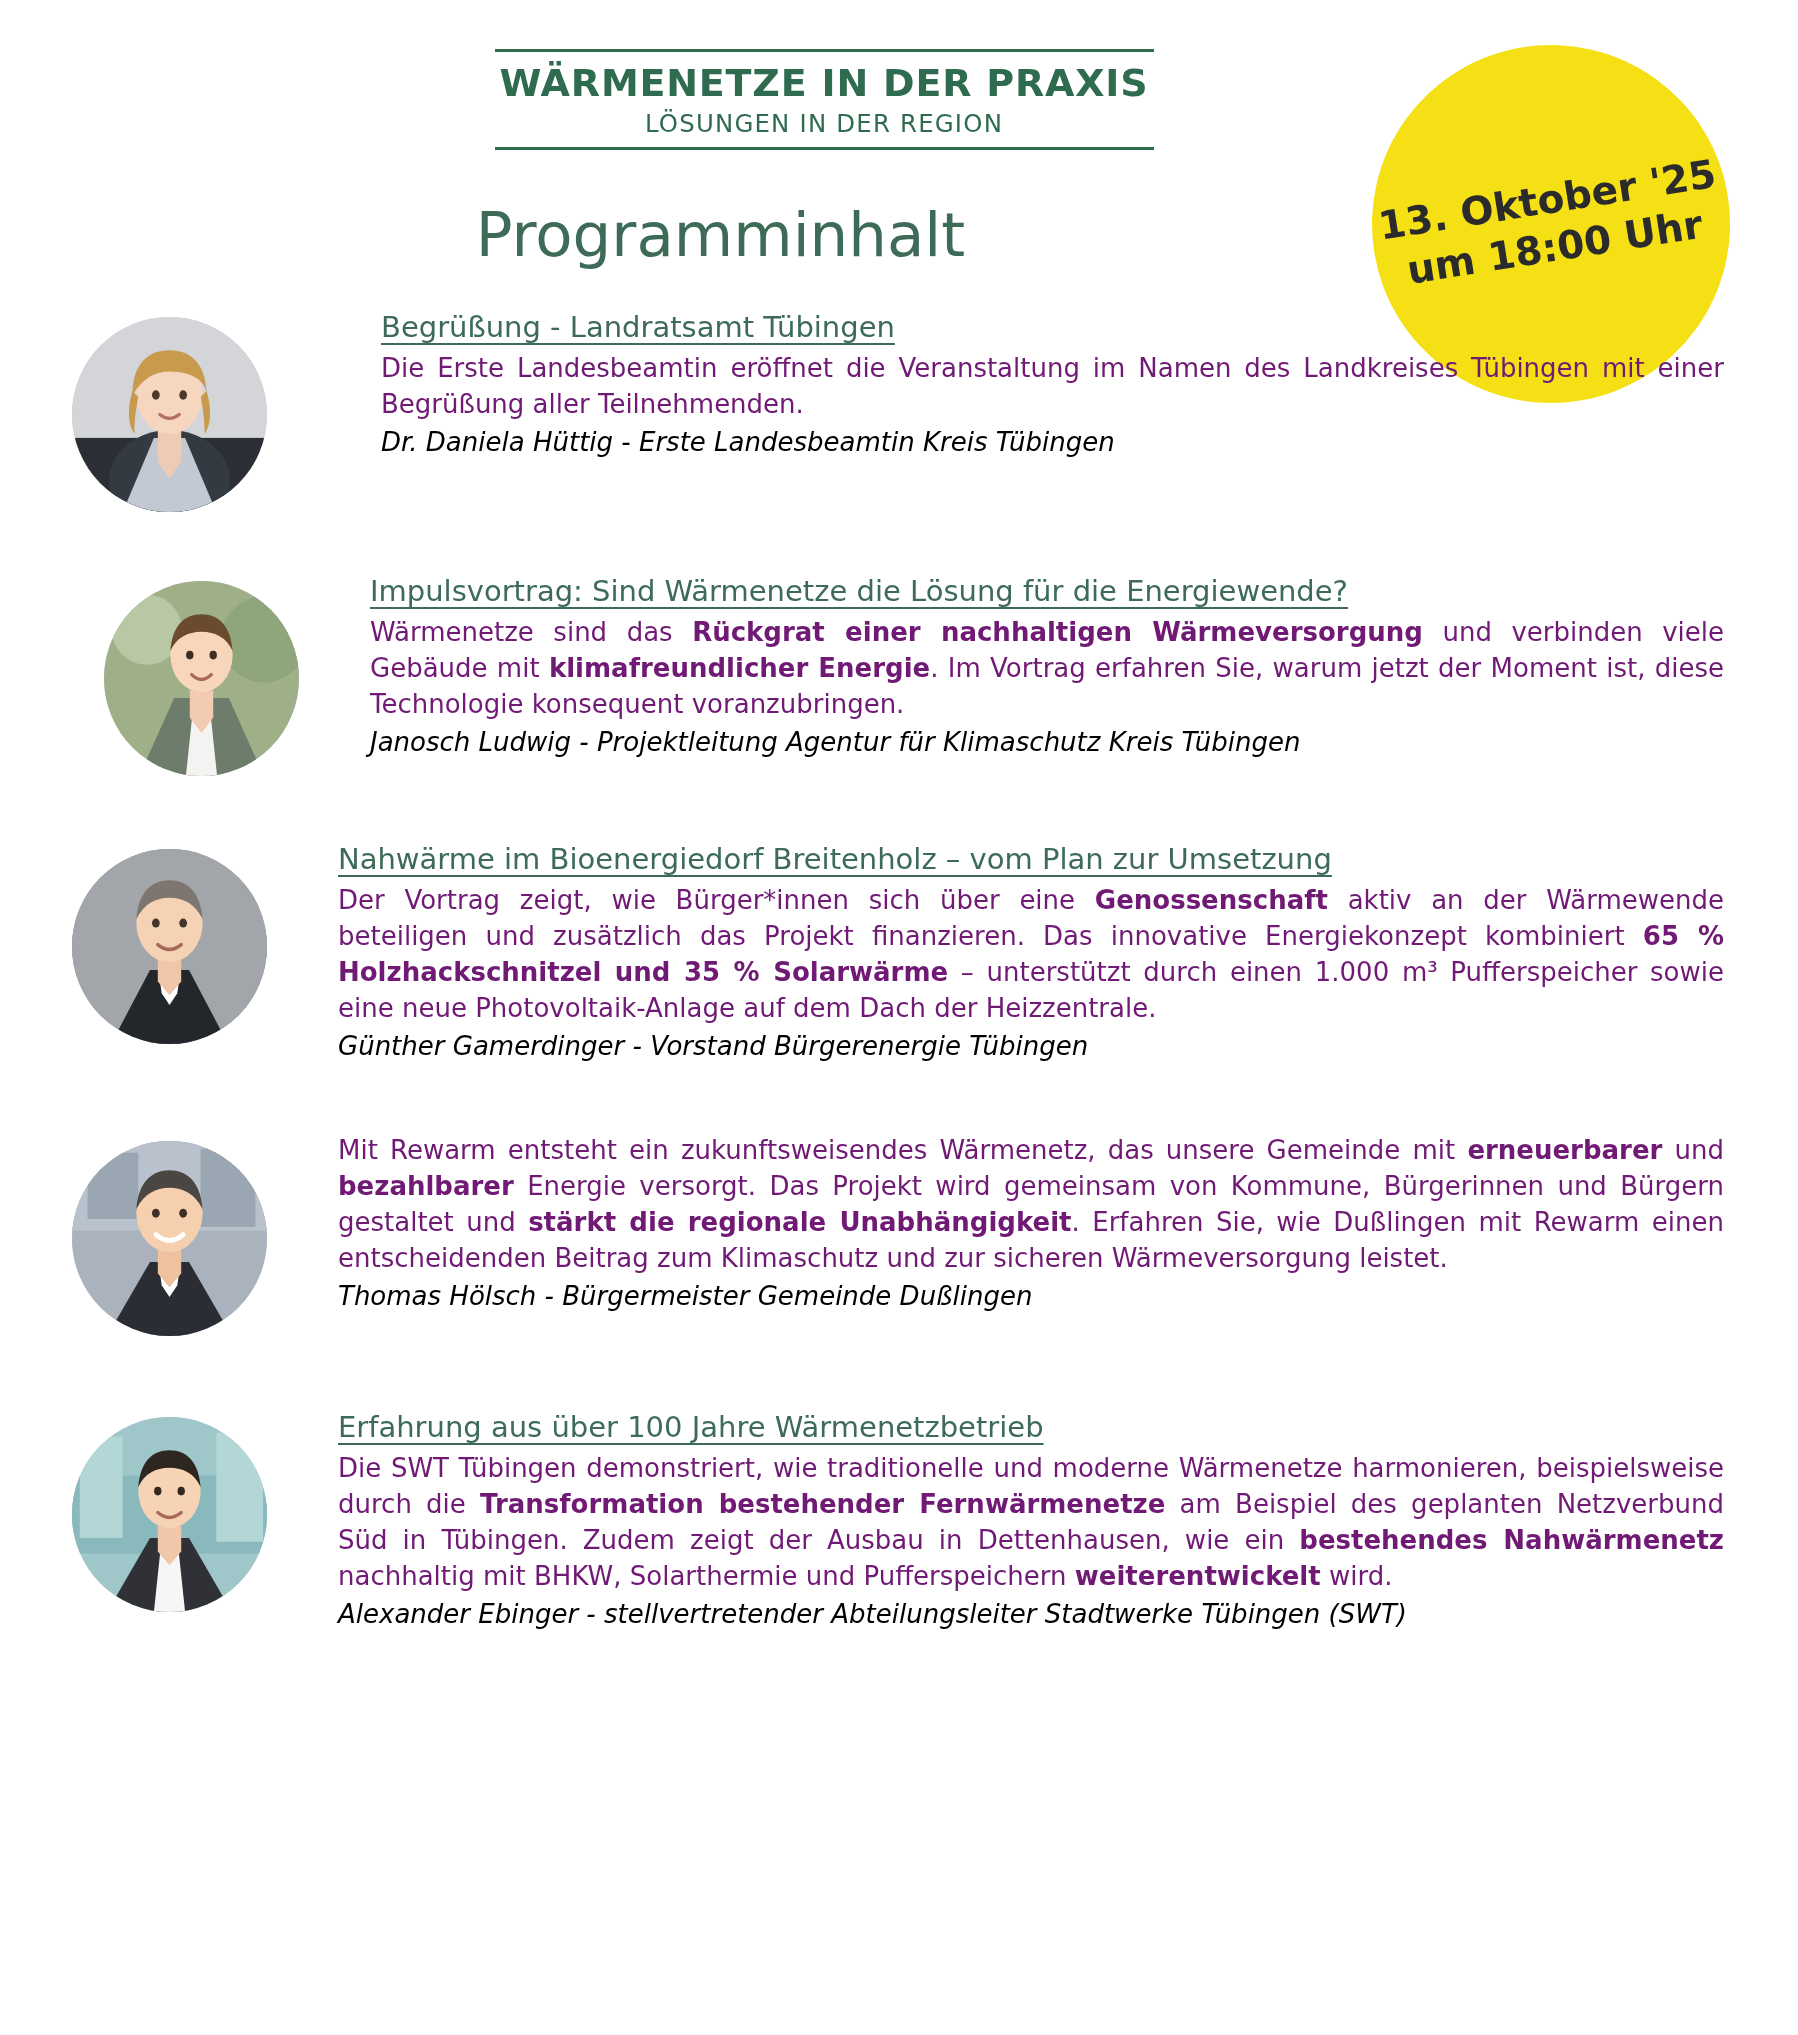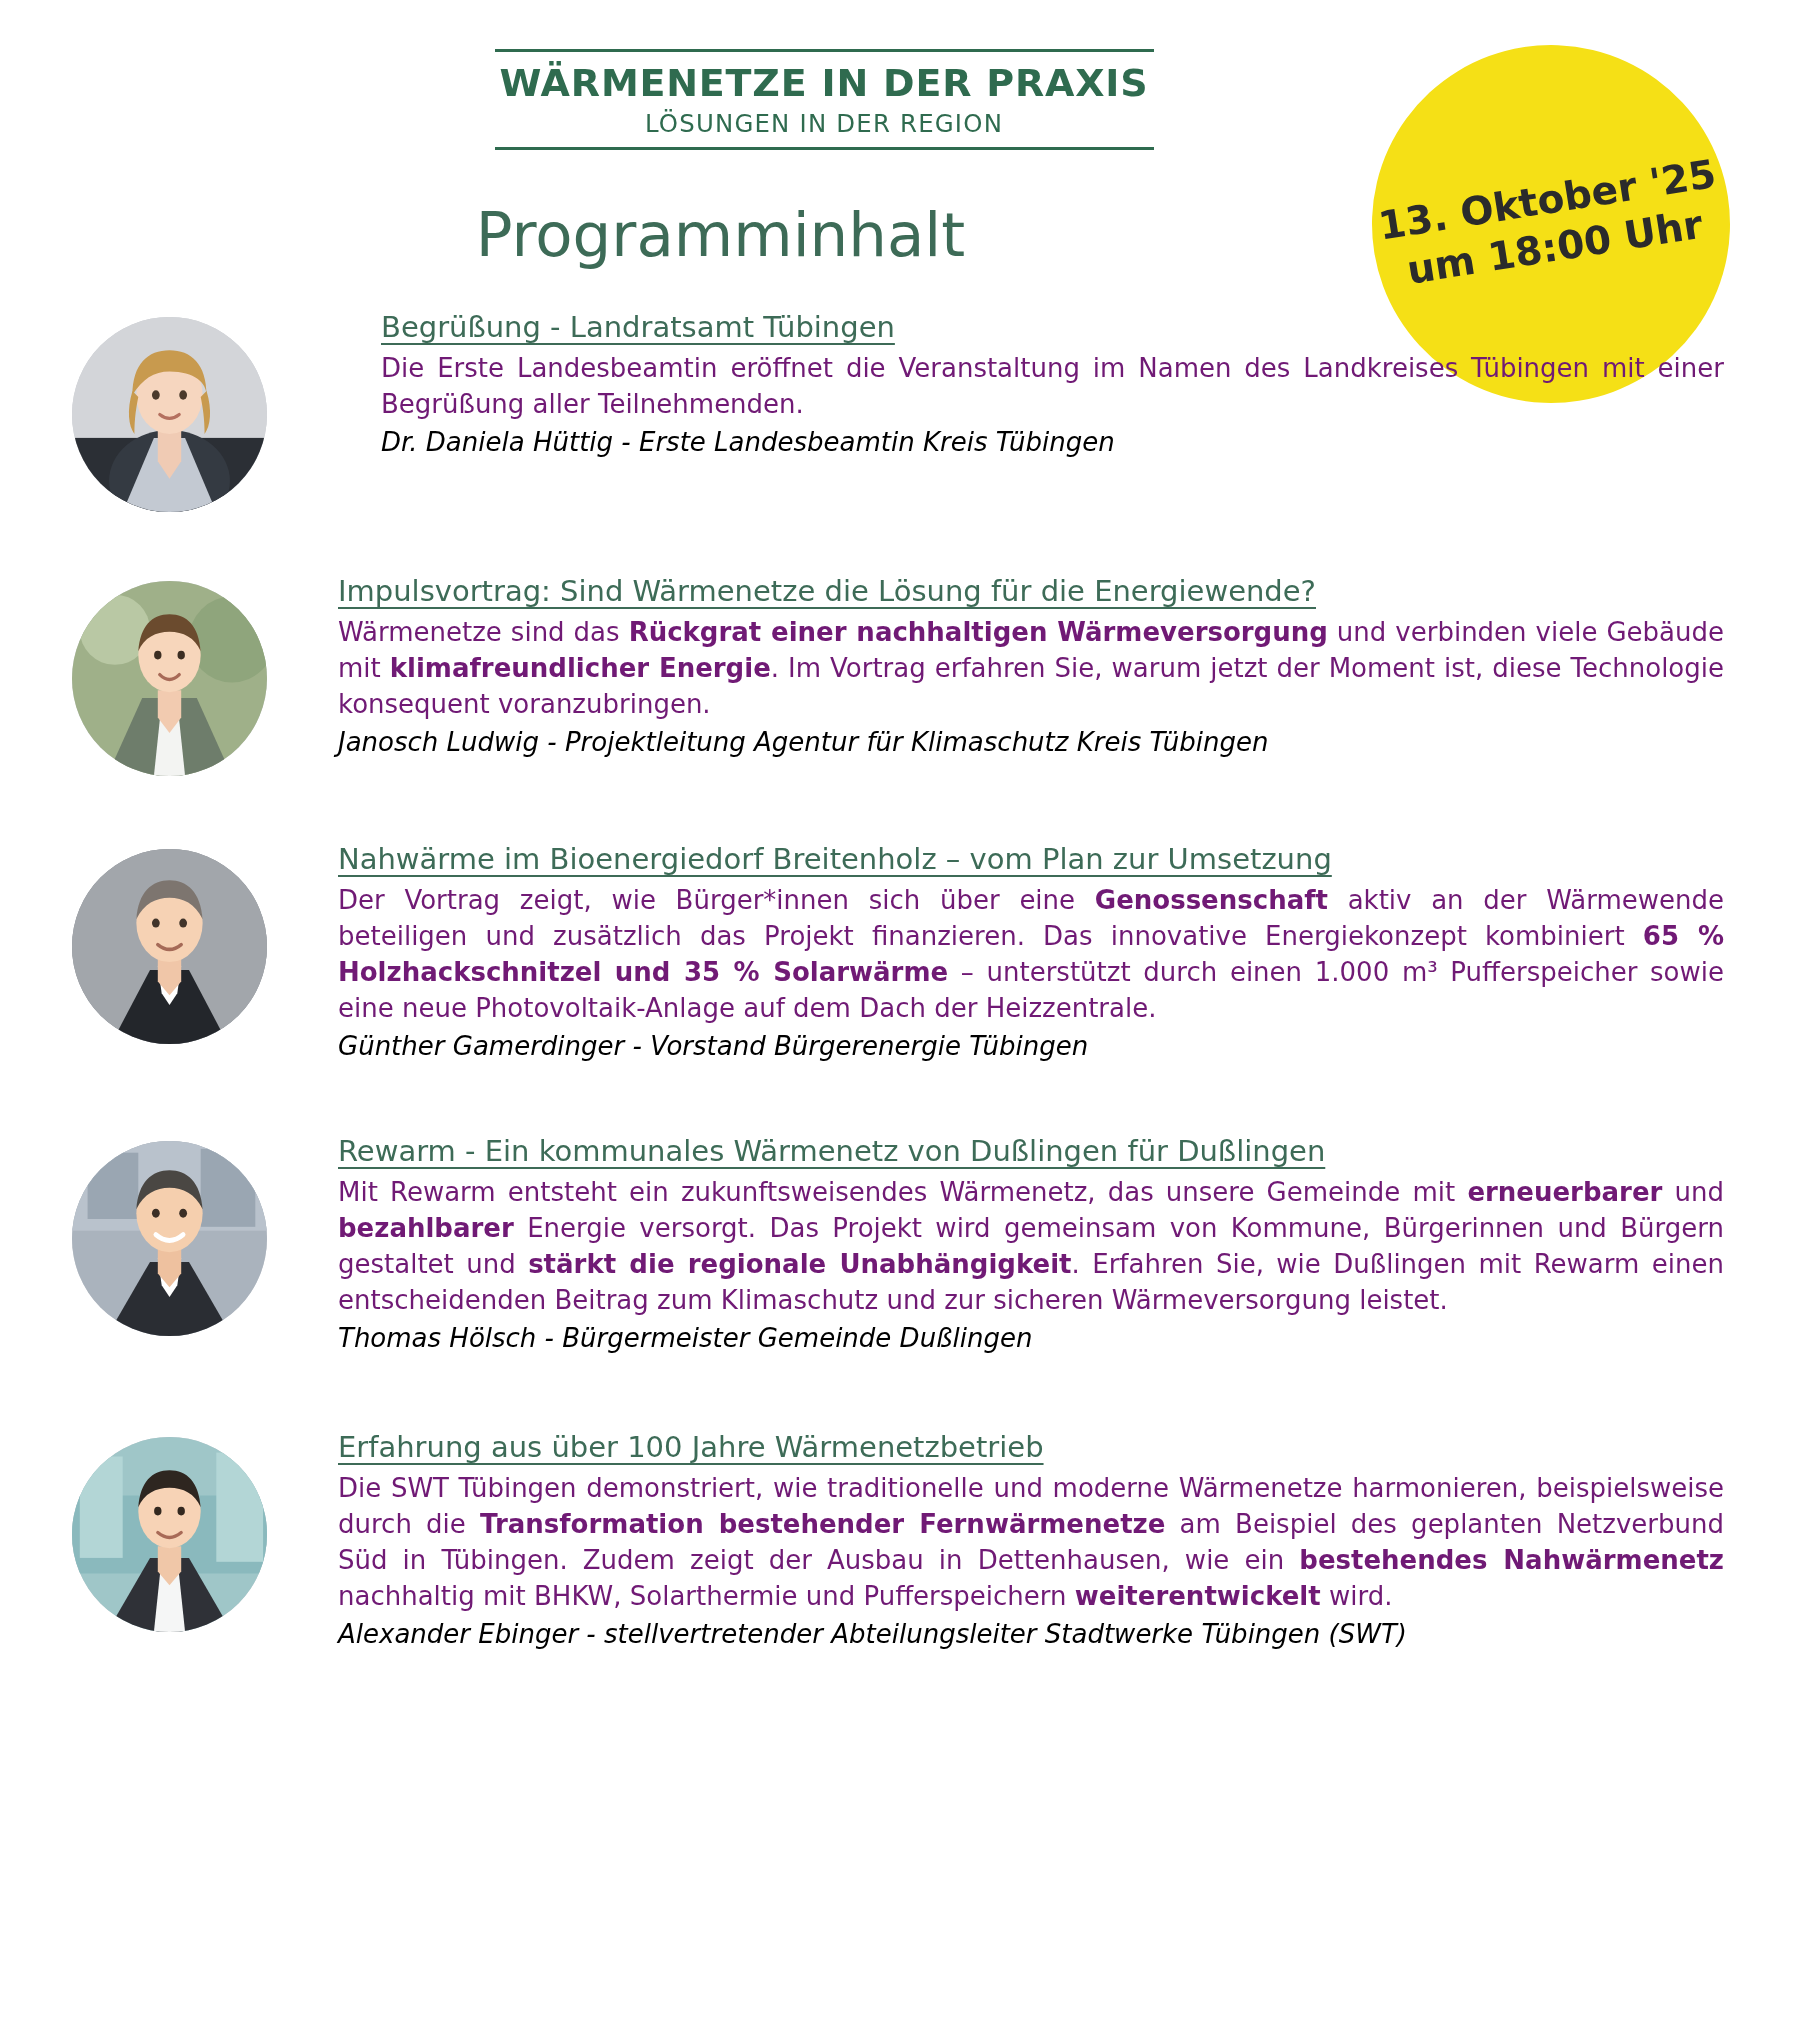--- a/index.html
+++ b/index.html
@@ -135,21 +135,21 @@
   .item-body b { font-weight: bold; }
   .item-speaker {
     font-size: 26px;
     font-style: italic;
     color: #000000;
     line-height: 1.35;
   }
 
   
   .i0 { margin-top: 0; gap: 43px; }
-  .i1 { margin-top: 61px; }
+  .i1 { margin-top: 61px; padding-left: 32px; }
   .i2 { margin-top: 65px; }
   .i3 { margin-top: 69px; }
   .i4 { margin-top: 73px; }
 </style>
 </head>
 <body>
 
 <div class="page">
 
   <div class="header">
@@ -258,21 +258,20 @@
             <path d="M44 55 h12 v13 l-6 7 -6 -7 z" fill="#eec19f"></path>
             <ellipse cx="50" cy="37" rx="17" ry="20" fill="#f5cfae"></ellipse>
             <path d="M33 35c1-14 8-20 17-20s16 6 17 20c-4-8-10-11-17-11s-13 3-17 11z" fill="#4a4743"></path>
             <ellipse cx="43" cy="37" rx="2" ry="2.3" fill="#3b2f26"></ellipse>
             <ellipse cx="57" cy="37" rx="2" ry="2.3" fill="#3b2f26"></ellipse>
             <path d="M43 48 q7 6 14 0" stroke="#ffffff" stroke-width="2.4" fill="none" stroke-linecap="round"></path>
           </svg>
         </div>
       </div>
       <div class="text-col">
-        <div class="item-title">Rewarm - Ein kommunales Wärmenetz von Dußlingen für Dußlingen</div>
         <div class="item-body">Mit Rewarm entsteht ein zukunftsweisendes Wärmenetz, das unsere Gemeinde mit <b>erneuerbarer</b> und <b>bezahlbarer</b> Energie versorgt. Das Projekt wird gemeinsam von Kommune, Bürgerinnen und Bürgern gestaltet und <b>stärkt die regionale Unabhängigkeit</b>. Erfahren Sie, wie Dußlingen mit Rewarm einen entscheidenden Beitrag zum Klimaschutz und zur sicheren Wärmeversorgung leistet.</div>
         <div class="item-speaker">Thomas Hölsch - Bürgermeister Gemeinde Dußlingen</div>
       </div>
     </div>
 
     <div class="item i4">
       <div class="photo-col">
         <div class="photo">
           <svg viewBox="0 0 100 100" preserveAspectRatio="xMidYMid slice" aria-hidden="true">
             <rect width="100" height="100" fill="#9fc6c8"></rect>

